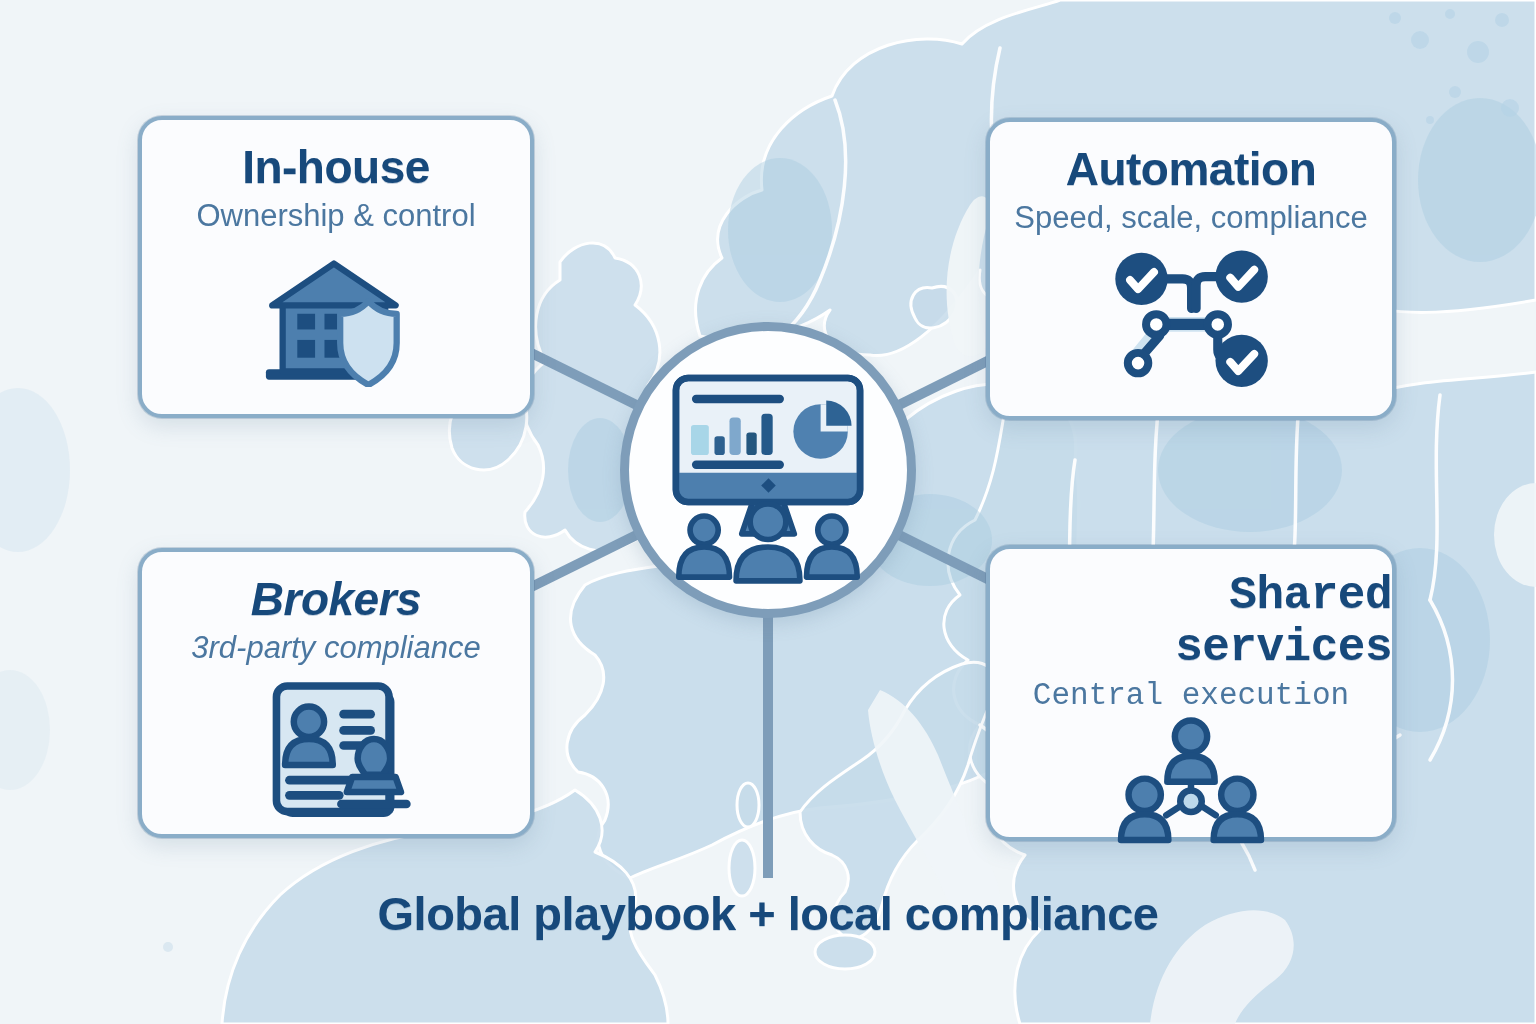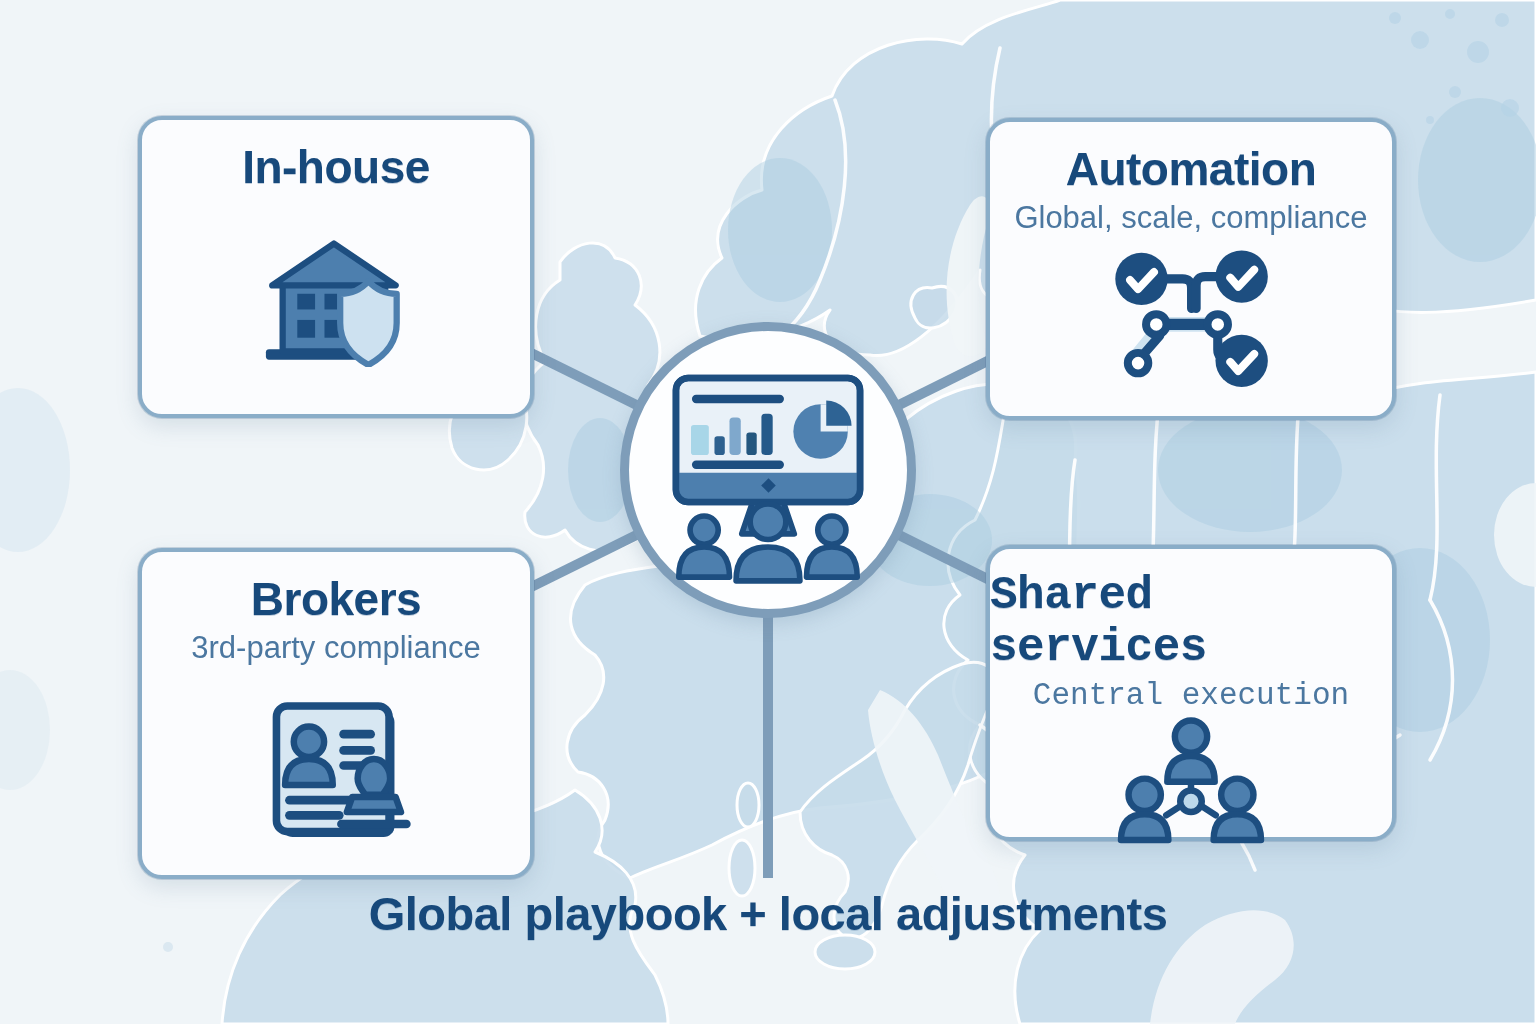--- a/index.html
+++ b/index.html
@@ -22,25 +22,25 @@
   }
   .map,.links{position:absolute;left:0;top:0;width:1536px;height:1024px;}
   .card{
     position:absolute;
     background:var(--card-bg);
     border:4px solid var(--card-border);
     border-radius:24px;
     box-shadow:0 0 0 1px rgba(80,115,150,.25), 0 8px 22px rgba(90,120,150,.18);
     display:flex;flex-direction:column;align-items:center;
     box-sizing:border-box;
-    text-align:left;
+    text-align:right;
   }
   .card-inhouse{left:138px;top:116px;width:396px;height:302px;}
   .card-automation{left:986px;top:118px;width:410px;height:302px;}
-  .card-brokers{left:138px;top:548px;width:396px;height:331px;}
+  .card-brokers{left:138px;top:548px;width:396px;height:290px;font-style:italic;}
   .card-shared{left:986px;top:545px;width:410px;height:296px;font-family:Liberation Mono, monospace;}
   .card-title{
     margin-top:22px;font-size:46px;font-weight:bold;color:var(--title);
     letter-spacing:-.5px;line-height:1.12;
     text-shadow:0 1px 0 rgba(23,73,123,.25);
   }
   .card-subtitle{
     margin-top:4px;font-size:31px;color:var(--subtitle);line-height:1.15;
   }
   .card-icon{flex:1;display:flex;align-items:center;justify-content:center;padding-bottom:10px;}
@@ -143,40 +143,41 @@
       <line x1="768" y1="470" x2="505" y2="340"></line>
       <line x1="768" y1="470" x2="1030" y2="340"></line>
       <line x1="768" y1="470" x2="505" y2="600"></line>
       <line x1="768" y1="470" x2="1030" y2="600"></line>
       <line x1="768" y1="470" x2="768" y2="878"></line>
     </g>
   </svg>
 
   <div class="card card-inhouse">
     <div class="card-title">In-house</div>
+    <div class="card-subtitle">Ownership &amp; control</div>
     <div class="card-icon">
       <svg width="170" height="136" viewBox="0 0 150 130">
         <rect x="8" y="113" width="98" height="10" rx="3" style="fill:var(--icon-dark)"></rect>
         <rect x="24" y="48" width="98" height="67" style="fill:var(--icon-mid);stroke:var(--icon-dark);stroke-width:6" stroke-linejoin="round"></rect>
         <path d="M14,52 L73,12 L132,52 Z" style="fill:var(--icon-mid);stroke:var(--icon-dark);stroke-width:6" stroke-linejoin="round"></path>
         <g style="fill:var(--icon-dark)">
           <rect x="38" y="60" width="17" height="15"></rect>
           <rect x="64" y="60" width="17" height="15"></rect>
           <rect x="90" y="60" width="17" height="15"></rect>
           <rect x="38" y="85" width="17" height="17"></rect>
           <rect x="64" y="85" width="17" height="17"></rect>
         </g>
         <path d="M106,48 C114,57 124,60 133,60 L133,88 C133,108 121,120 106,128 C91,120 79,108 79,88 L79,60 C88,60 98,57 106,48 Z" style="fill:var(--icon-light);stroke:var(--icon-mid);stroke-width:6" stroke-linejoin="round"></path>
       </svg>
     </div>
   </div>
 
   <div class="card card-automation">
     <div class="card-title">Automation</div>
-    <div class="card-subtitle">Global, scale, compliance</div>
+    <div class="card-subtitle">Speed, scale, compliance</div>
     <div class="card-icon">
       <svg width="182" height="148" viewBox="0 0 155 130">
         <g stroke="#b8d6ea" stroke-width="13" opacity=".65" fill="none" stroke-linecap="round">
           <path d="M50,68 H96"></path>
             <path d="M30,96 L48,74"></path>
         </g>
         <g fill="none" style="stroke:var(--icon-dark)" stroke-width="8" stroke-linecap="round" stroke-linejoin="round">
           <path d="M56,28 H70 Q78,28 78,36 V54"></path>
           <path d="M100,26 H90 Q82,26 82,34 V54"></path>
           <path d="M101,76 V90 Q101,98 109,98 H113"></path>
@@ -274,15 +275,15 @@
         <circle cx="80" cy="212" r="15"></circle>
         <path d="M53,262 Q53,230 80,230 Q107,230 107,262 Z"></path>
         <circle cx="216" cy="212" r="15"></circle>
         <path d="M189,262 Q189,230 216,230 Q243,230 243,262 Z"></path>
         <circle cx="148" cy="203" r="19"></circle>
         <path d="M114,266 Q114,230 148,230 Q182,230 182,266 Z"></path>
       </g>
     </svg>
   </div>
 
-  <div class="footer">Global playbook + local adjustments</div>
+  <div class="footer">Global playbook + local compliance</div>
 
 </div>
 
 </body></html>

